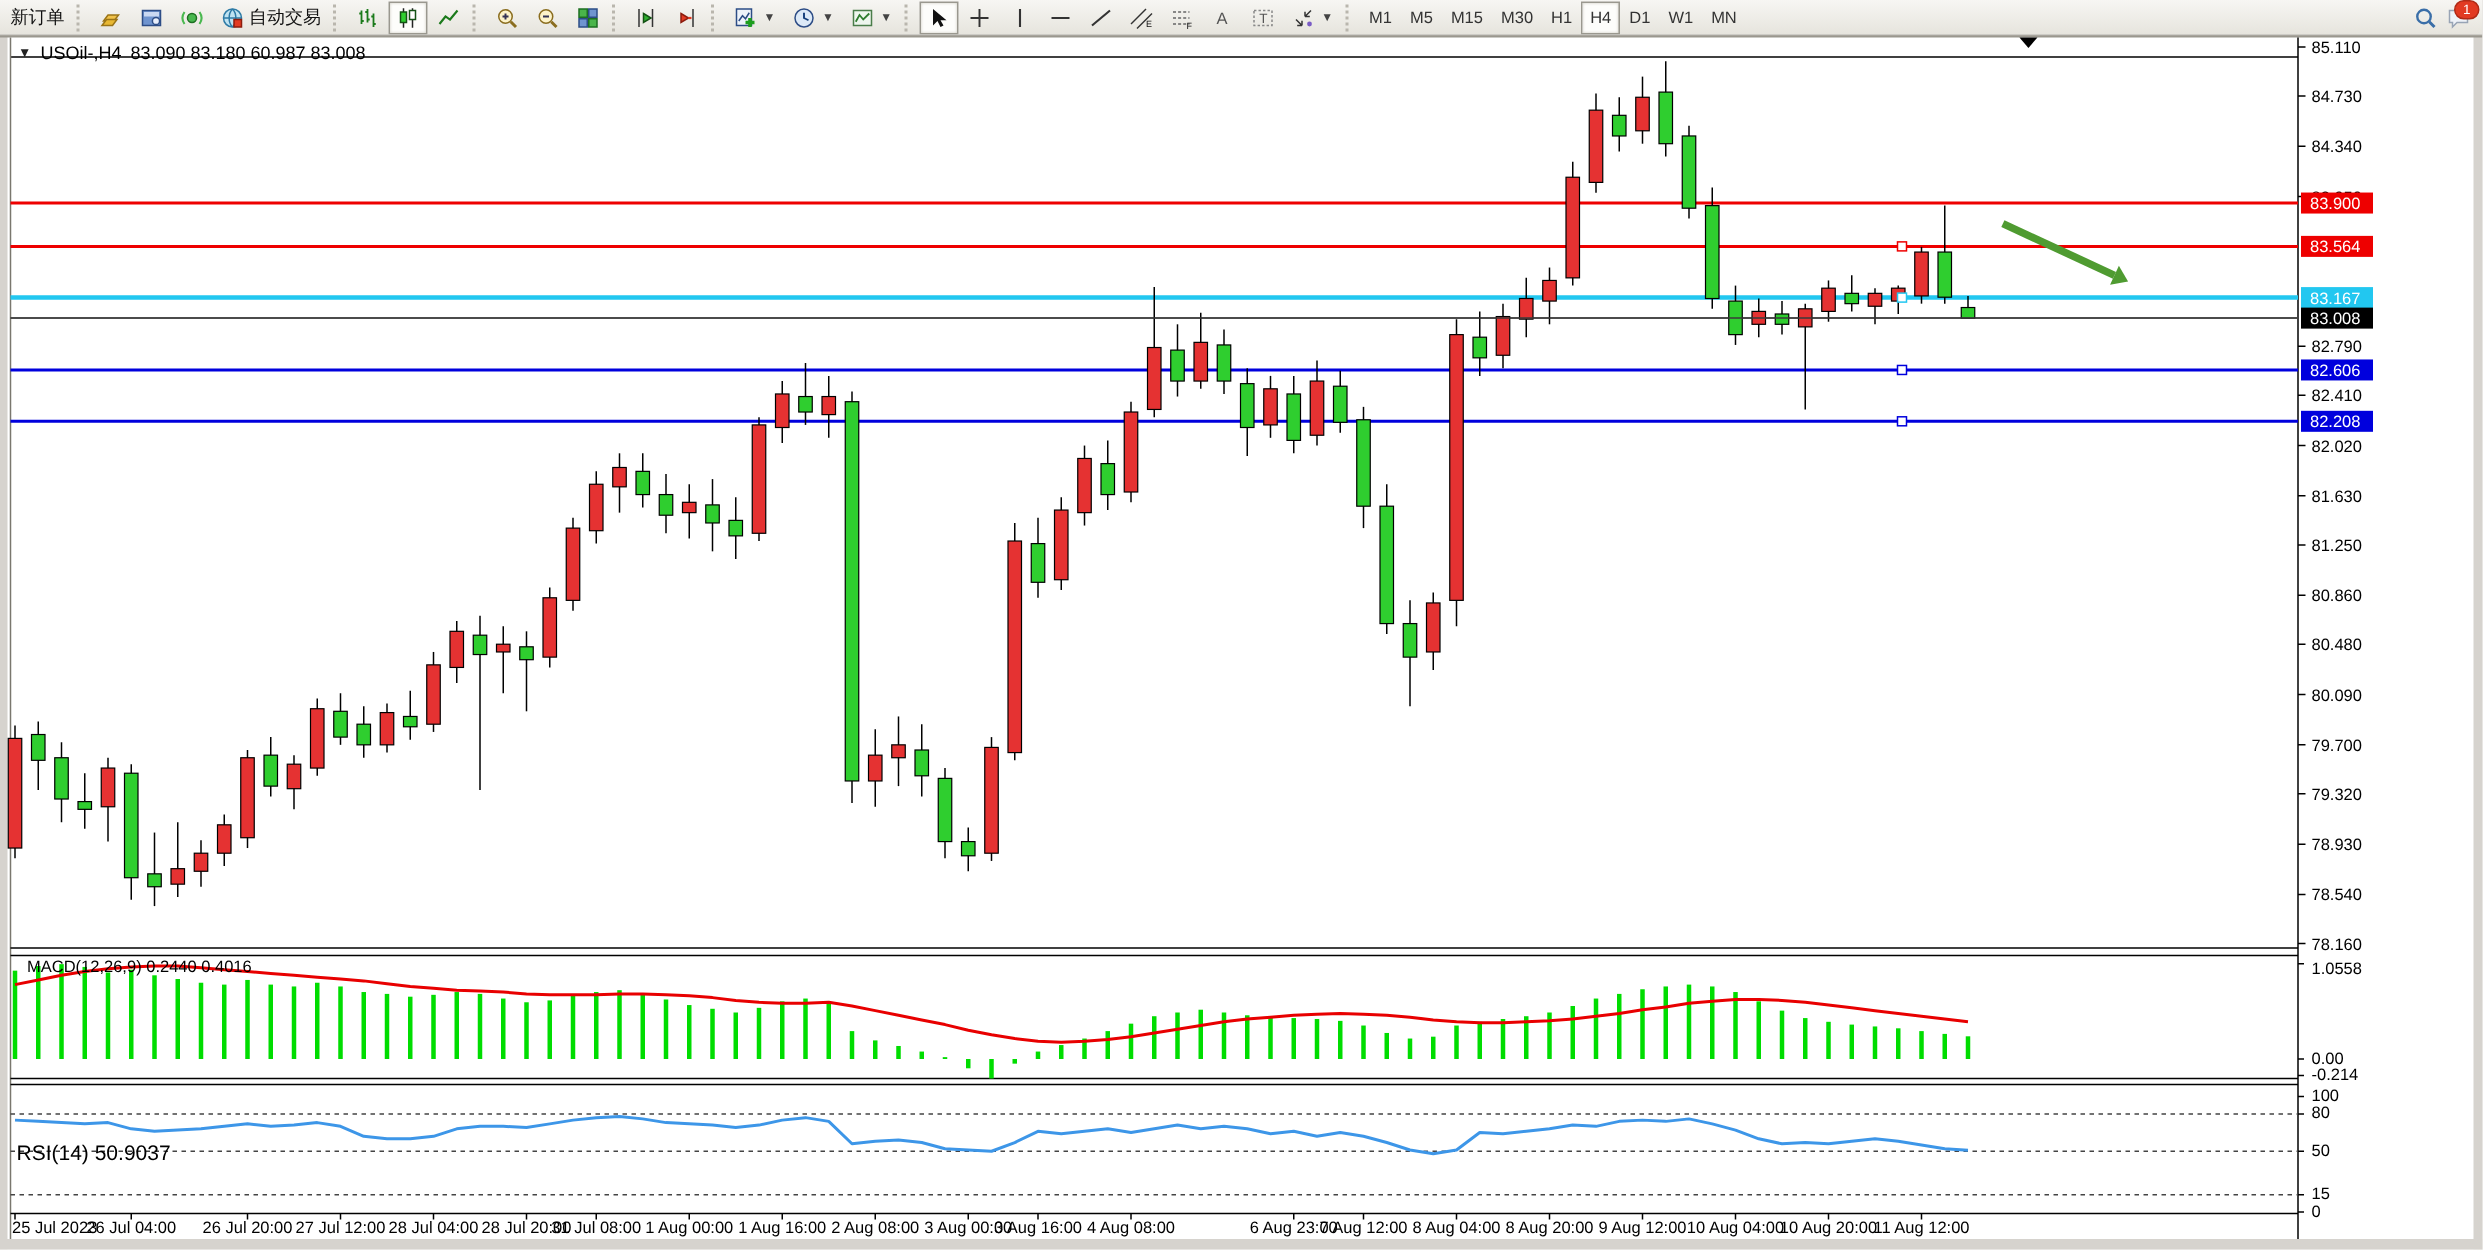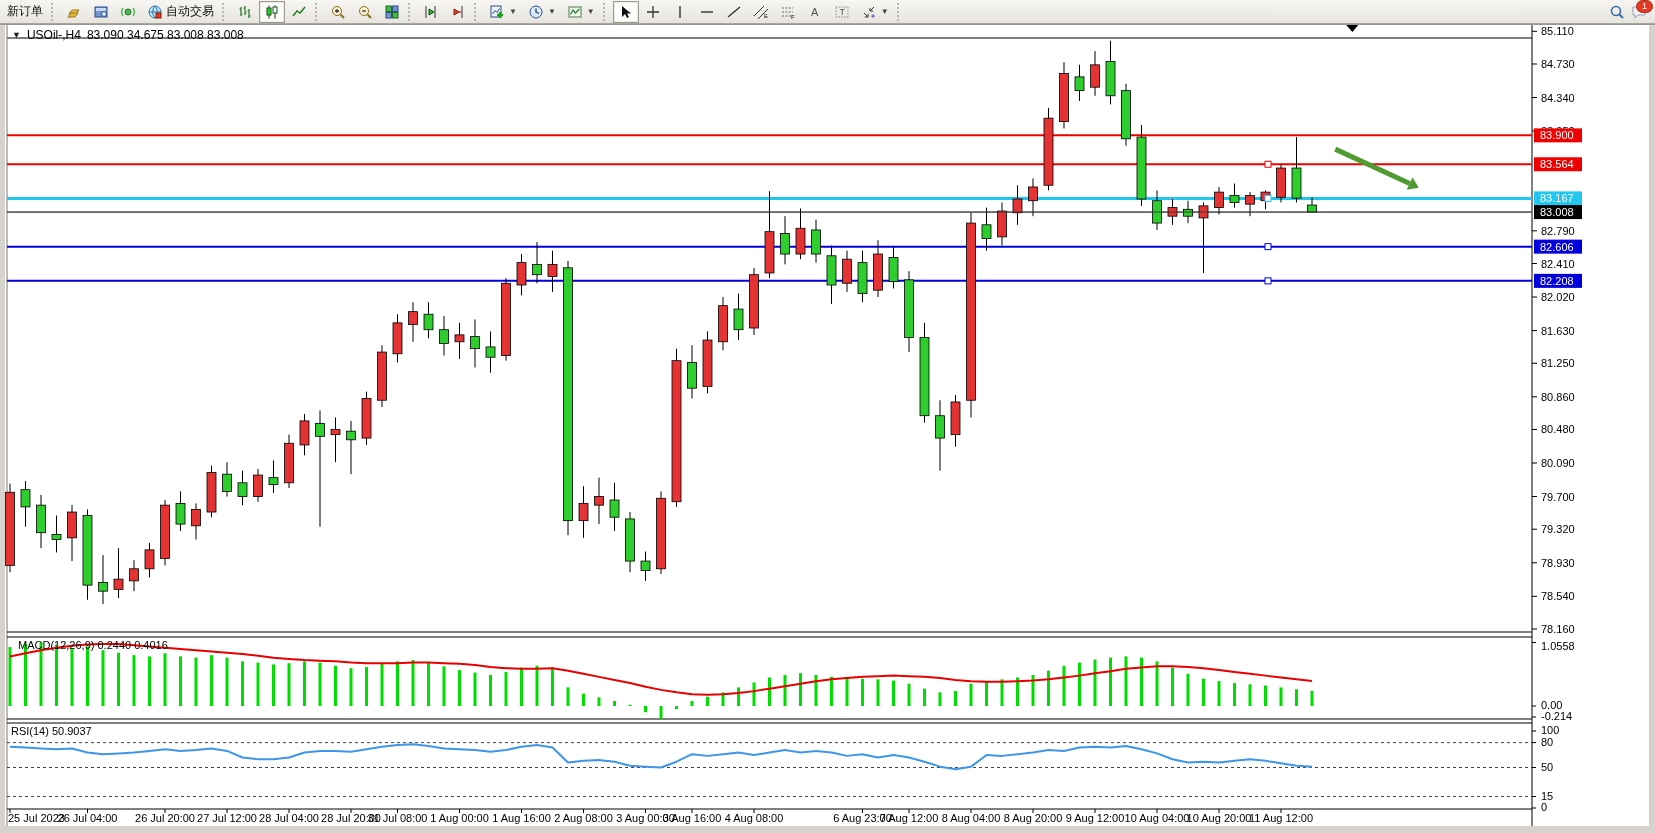--- a/index.html
+++ b/index.html
@@ -17,21 +17,21 @@
   .caret{font-size:8px;color:#444;margin-left:1px;}
   .icon16{width:16px;height:16px;display:block;}
   #tb-right{margin-left:auto;display:flex;align-items:center;gap:6px;padding-right:6px;}
   .badge{position:absolute;top:-4px;right:-6px;background:#e23a22;color:#fff;border-radius:8px;
     font-size:9px;line-height:11px;min-width:11px;text-align:center;padding:0 2px;border:1px solid #b02a16;}
   .chat-wrap{position:relative;}
   
   .ovl{position:absolute;z-index:4;color:#000;white-space:pre;}
   #chart-header{left:12px;top:28px;font-size:12px;display:flex;gap:6px;align-items:center;}
   #macd-label{left:18px;top:639px;font-size:11px;}
-  #rsi-label{left:11px;top:725px;font-size:11px;}
+  #rsi-label{left:11px;top:760px;font-size:14px;}
   .hdr-tri{font-size:9px;color:#222;}
 </style>
 </head>
 <body>
 
 <div id="stage">
   <svg id="chart-svg" width="1655" height="833">
       <rect x="0" y="24" width="1655" height="809" fill="#ffffff"></rect>
       <rect x="0" y="24" width="5" height="809" fill="#d6d3ce"></rect>
       <rect x="1649" y="24" width="6" height="809" fill="#d6d3ce"></rect>
@@ -589,34 +589,45 @@
       </div>
     <div class="tbtn">
         <svg class="icon16" viewBox="0 0 16 16">
           <path d="M3 9 L7 13 M7 13 L7 9.8 M7 13 L3.8 13" stroke="#333"></path>
           <path d="M13 3 L9 7 M9 7 L9 3.8 M9 7 L12.2 7" stroke="#333"></path>
           <circle cx="12" cy="12" r="1.6" fill="#7a5cc5"></circle>
         </svg>
         <span class="caret">▼</span>
       </div>
     <div class="sep"></div>
+    <div id="tf-buttons" style="display:flex;align-items:center;">
+        <div class="tbtn tf">M1</div>
+        <div class="tbtn tf">M5</div>
+        <div class="tbtn tf">M15</div>
+        <div class="tbtn tf">M30</div>
+        <div class="tbtn tf">H1</div>
+        <div class="tbtn tf pressed">H4</div>
+        <div class="tbtn tf">D1</div>
+        <div class="tbtn tf">W1</div>
+        <div class="tbtn tf">MN</div>
+      </div>
     <div id="tb-right">
       <svg class="icon16" viewBox="0 0 16 16">
           <circle cx="7" cy="7" r="4.5" fill="none" stroke="#3a6ea8" stroke-width="1.6"></circle>
           <line x1="10.5" y1="10.5" x2="14" y2="14" stroke="#3a6ea8" stroke-width="2"></line>
         </svg>
       <div class="chat-wrap">
         <svg class="icon16" viewBox="0 0 16 16">
             <path d="M2 3 h12 v8 h-7 l-3 3 v-3 h-2 z" fill="#eef2f8" stroke="#98a4b5"></path>
           </svg>
         <span class="badge">1</span>
       </div>
     </div>
   </div>
 
   <div class="ovl" id="chart-header">
     <span class="hdr-tri">▼</span>
     <span>USOil-,H4</span>
-    <span>83.090 34.675 83.008 83.008</span>
+    <span>83.090 83.180 60.987 83.008</span>
   </div>
   <div class="ovl" id="macd-label">MACD(12,26,9) 0.2440 0.4016</div>
   <div class="ovl" id="rsi-label">RSI(14) 50.9037</div>
 </div>
 
 </body></html>

